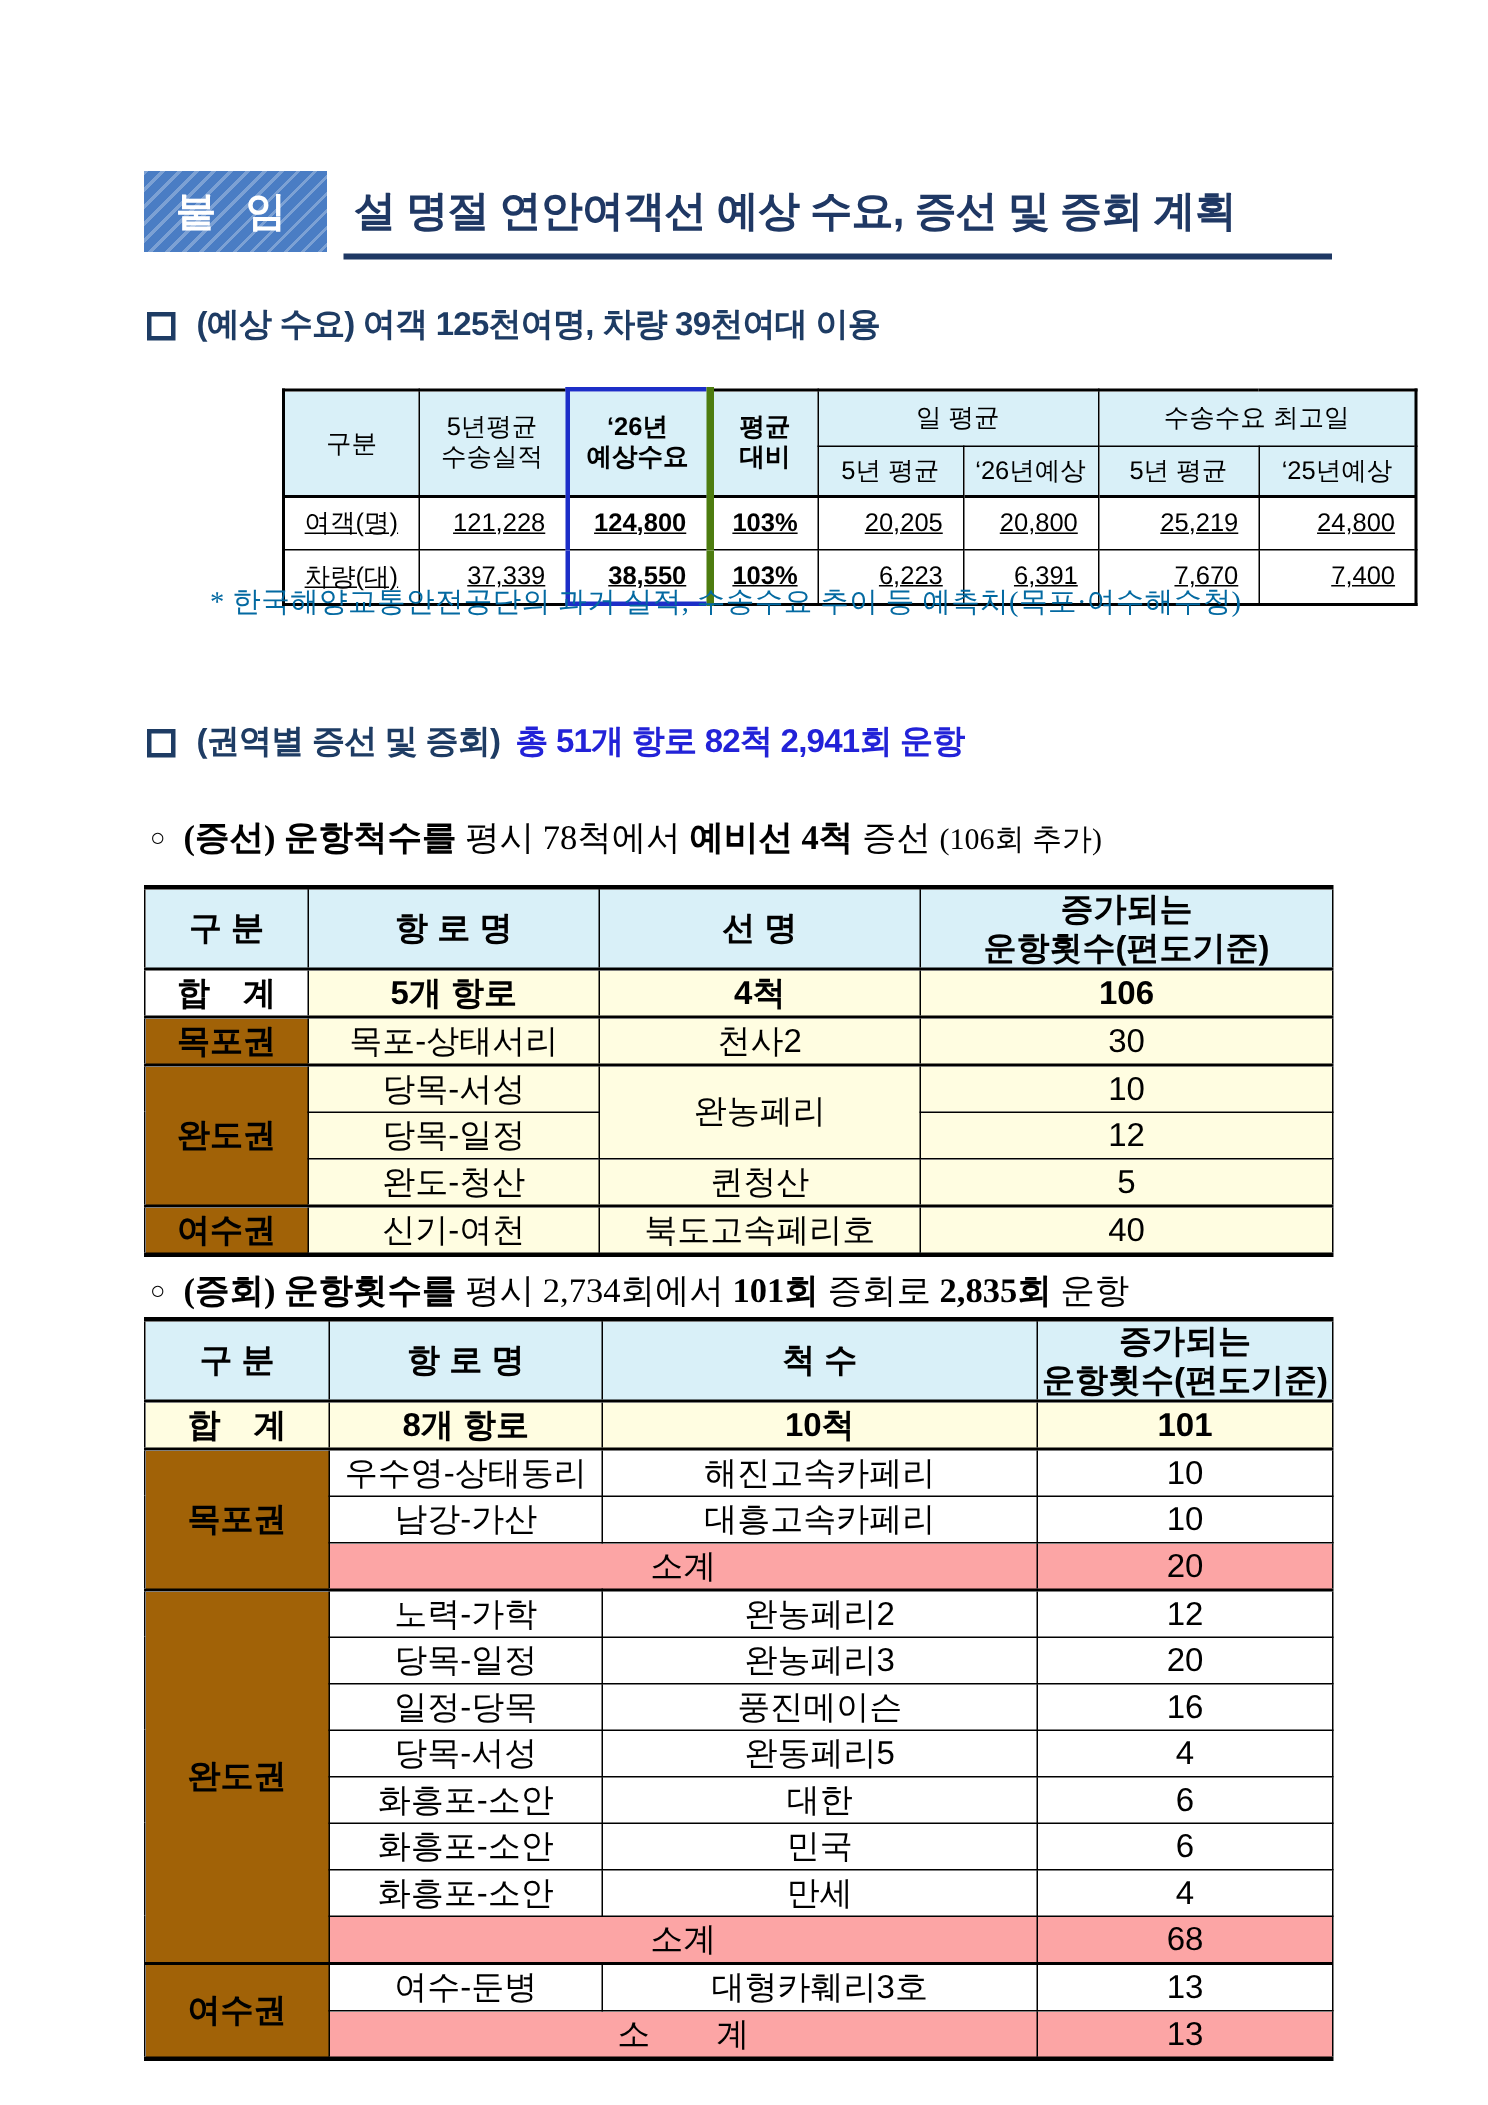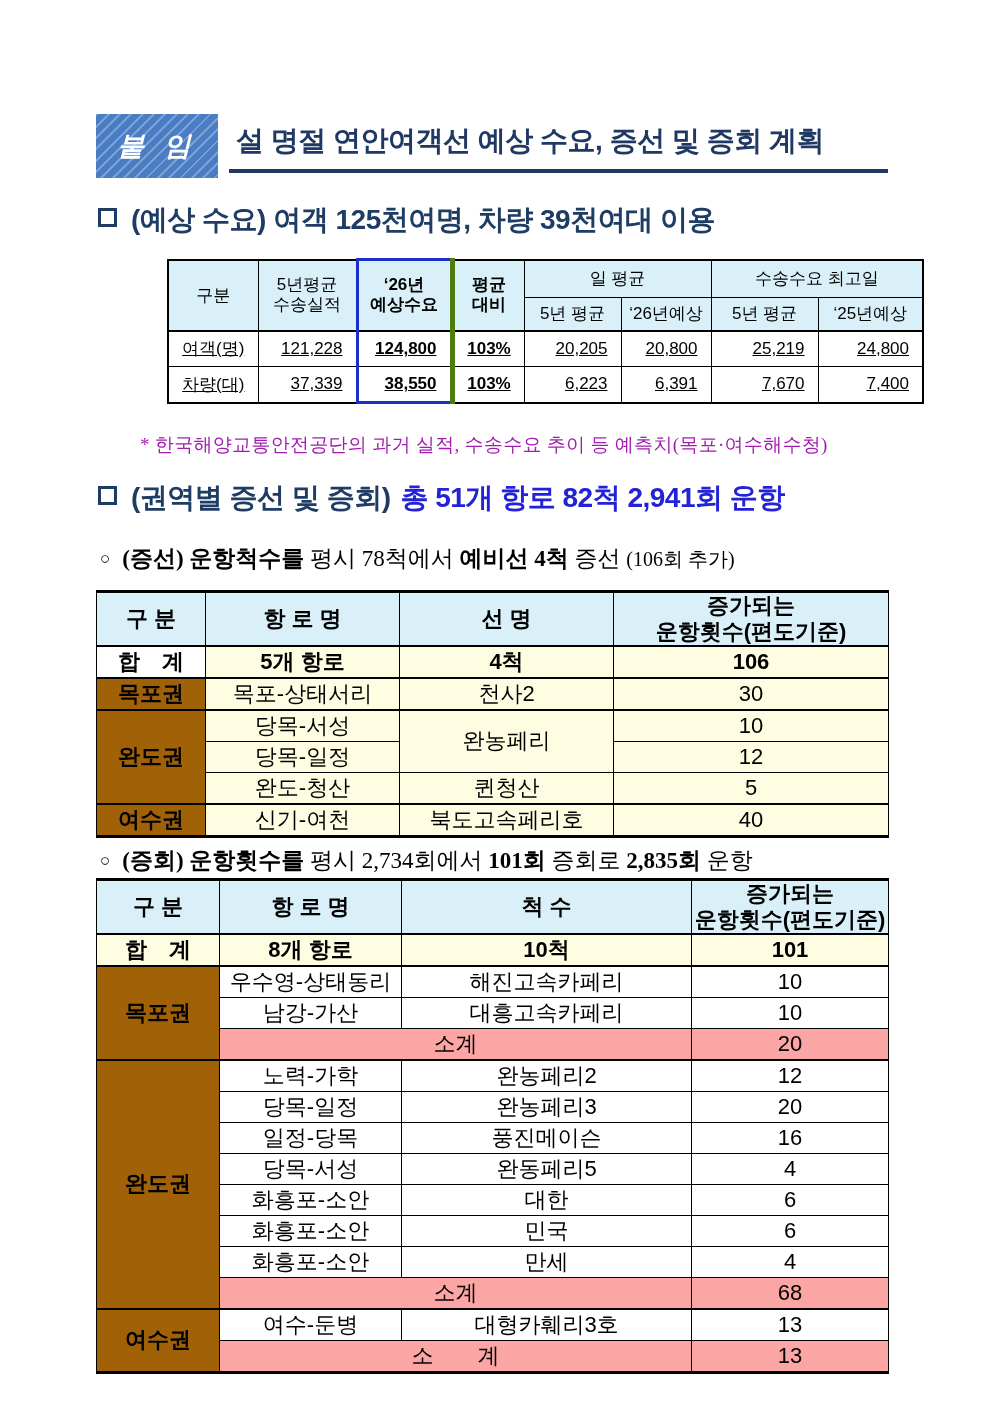--- a/index.html
+++ b/index.html
@@ -1,55 +1,55 @@
 <!DOCTYPE html>
 <html><head>
 <meta charset="utf-8">
 <style>
   * { margin:0; padding:0; box-sizing:border-box; }
   body { background:#ffffff; font-family:"Liberation Sans", sans-serif; }
   #page { position:relative; width:992px; height:1403px; background:#ffffff; overflow:hidden; }
 
   
   .badge {
-    position:absolute; left:96px; top:114px; width:122px; height:64px;
+    position:absolute; left:96px; top:114px; width:122px; height:54px;
     background:#4a7dc4;
     background-image:repeating-linear-gradient(135deg, rgba(255,255,255,.28) 0 2px, rgba(255,255,255,0) 2px 8px);
     color:#ffffff; font-weight:bold; font-size:27px; letter-spacing:6px;
-    display:flex; align-items:center; justify-content:center;font-style:italic;
+    display:flex; align-items:center; justify-content:center;
   }
   .doc-title {
     position:absolute; left:236px; top:114px; height:54px; width:656px;
     display:flex; align-items:center;
     font-size:28px; font-weight:bold; color:#1f3864; letter-spacing:-0.5px;
   }
   .title-underline { position:absolute; left:229px; top:169px; width:659px; height:4px; background:#1f3864; }
 
   
-  .sec-head { position:absolute; display:flex; align-items:flex-start; font-size:28px; font-weight:bold; color:#1e3c64; letter-spacing:-0.5px; }
+  .sec-head { position:absolute; display:flex; align-items:flex-start; font-size:22px; font-weight:bold; color:#1e3c64; letter-spacing:-0.5px; }
   .sec-head .sqbox { display:inline-block; width:19px; height:19px; border:3px solid #1e3c64; margin:7px 14px 0 0; flex:none; background:#fff; }
   .sec-head .hl { color:#2222d8; margin-left:10px; }
 
   
   .lead { position:absolute; font-family:"Liberation Serif", serif; font-size:23px; color:#000; white-space:pre; display:flex; align-items:baseline; }
   .lead .circle { font-size:17px; margin-right:12px; position:relative; top:-2px; }
   .lead b { font-weight:bold; }
   .lead .small { font-size:20px; }
 
   
   table { border-collapse:collapse; table-layout:fixed; }
   td, th { border:1px solid #000; text-align:center; vertical-align:middle; font-weight:normal; color:#000; overflow:hidden; }
   .pre { white-space:pre-line; line-height:1.18; }
   .bg-h { background:#d9f0f8; }
   .bg-y { background:#fffde1; }
   .bg-g { background:#fca5a5; }
   .bold { font-weight:bold; }
 
   
-  #t1wrap { position:absolute; left:127px; top:258px;padding-left:40px; }
+  #t1wrap { position:absolute; left:148px; top:258px;padding-left:40px; }
   #t1 { width:755px; font-size:17px; }
   #t1 tr.h1 { height:38px; } #t1 tr.h2 { height:33px; } #t1 tr.b { height:36px;text-decoration:underline; }
   #t1 td, #t1 th { border-color:#000; }
   #t1 { border:2.5px solid #000; }
   #t1 .hb { border-bottom:2px solid #000; }
   #t1 td.num { text-align:right; padding-right:13px; }
   #t1 .bl { border-left:3px solid #1c2ec8; }
   #t1 .br { border-right:5px solid #4d7c0f; }
   #t1 .bt { border-top:3px solid #1c2ec8; }
   #t1 .bb { border-bottom:3px solid #1c2ec8; }
@@ -61,21 +61,21 @@
   #t2wrap { position:absolute; left:96px; top:590px; }
   #t3wrap { position:absolute; left:96px; top:878px; }
   #t2, #t3 { border:1.5px solid #000; border-top:3px solid #000; border-bottom:3px solid #000; }
   #t2 tr.hd th { height:48px; }
   #t3 tr.hd th { height:45px; }
   #t3 td { height:24px; }
   .thick-b { border-bottom:2.5px solid #000 !important; }
   .group-b { border-bottom:2px solid #000 !important; }
   .region { font-weight:bold; background:#a16207; }
 
-  .footnote { position:absolute; left:140px; top:432px; font-family:"Liberation Serif", serif; font-size:19px; color:#a21caf; letter-spacing:0.3px; }
+  .footnote { position:absolute; left:140px; top:388px; font-family:"Liberation Serif", serif; font-size:19px; color:#0369a1; letter-spacing:0.3px; }
 </style>
 </head>
 <body>
 
 <div id="page">
 
   <div class="badge">붙 임</div>
   <div class="doc-title">설 명절 연안여객선 예상 수요, 증선 및 증회 계획</div>
   <div class="title-underline"></div>
 

